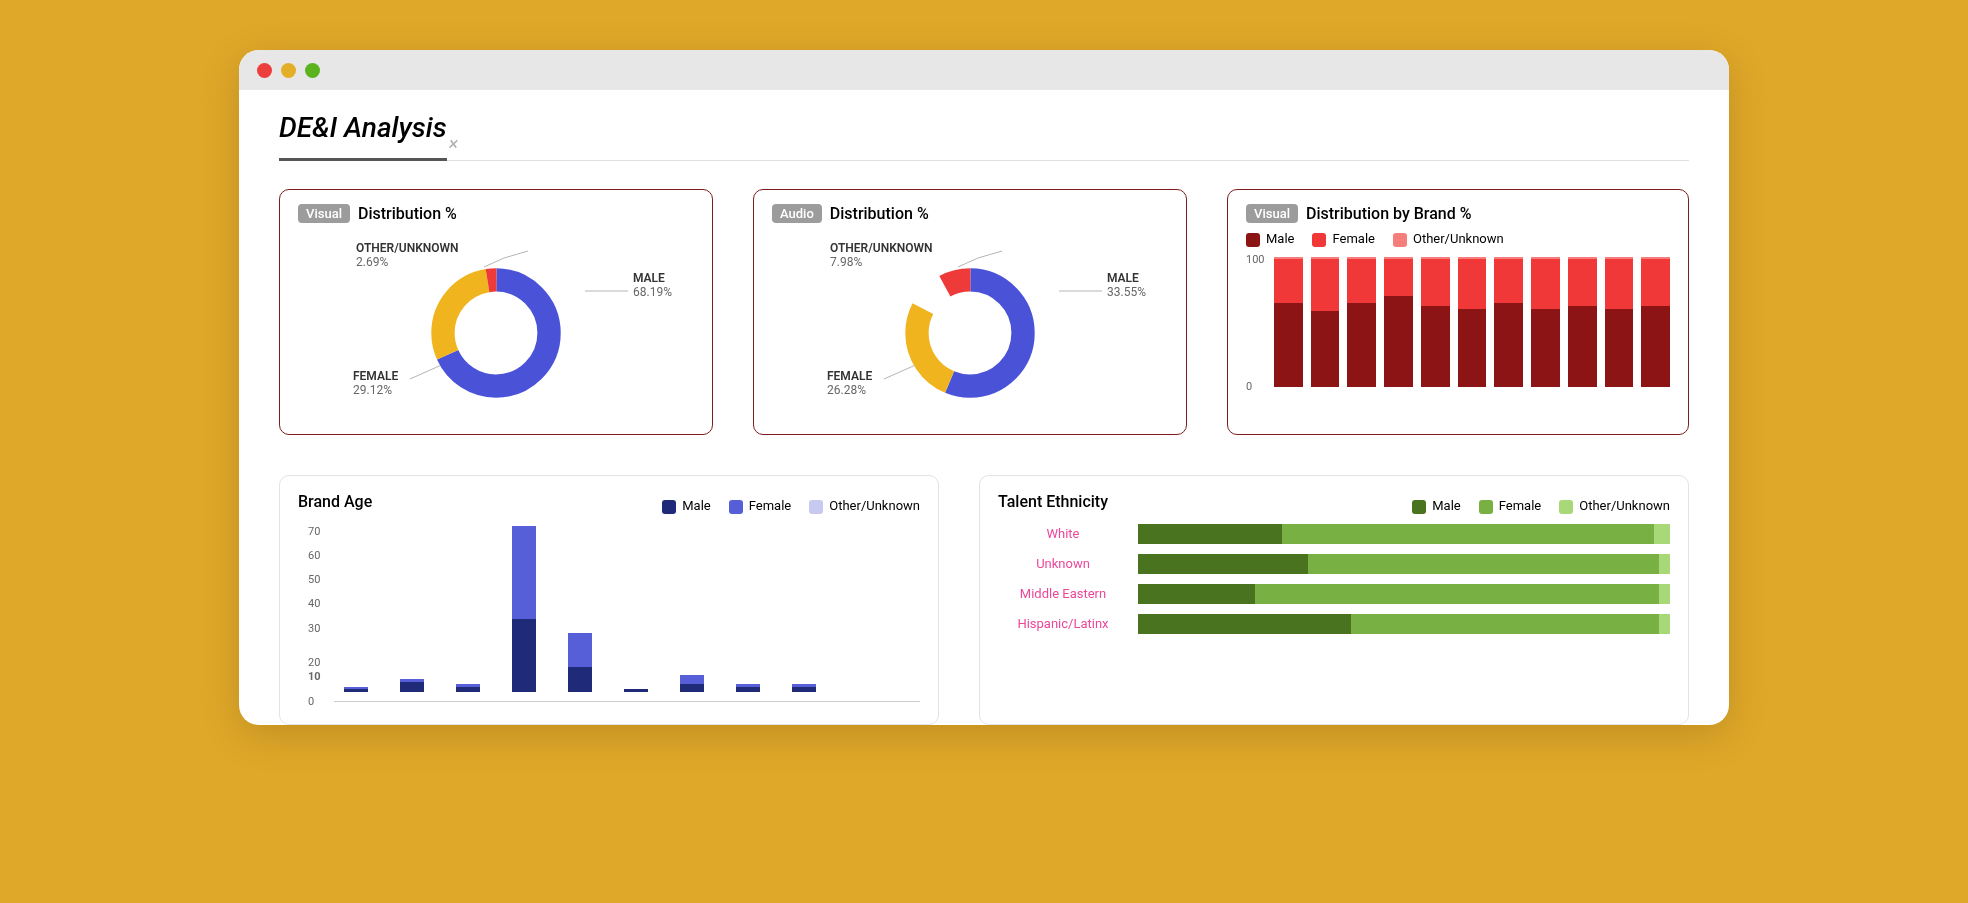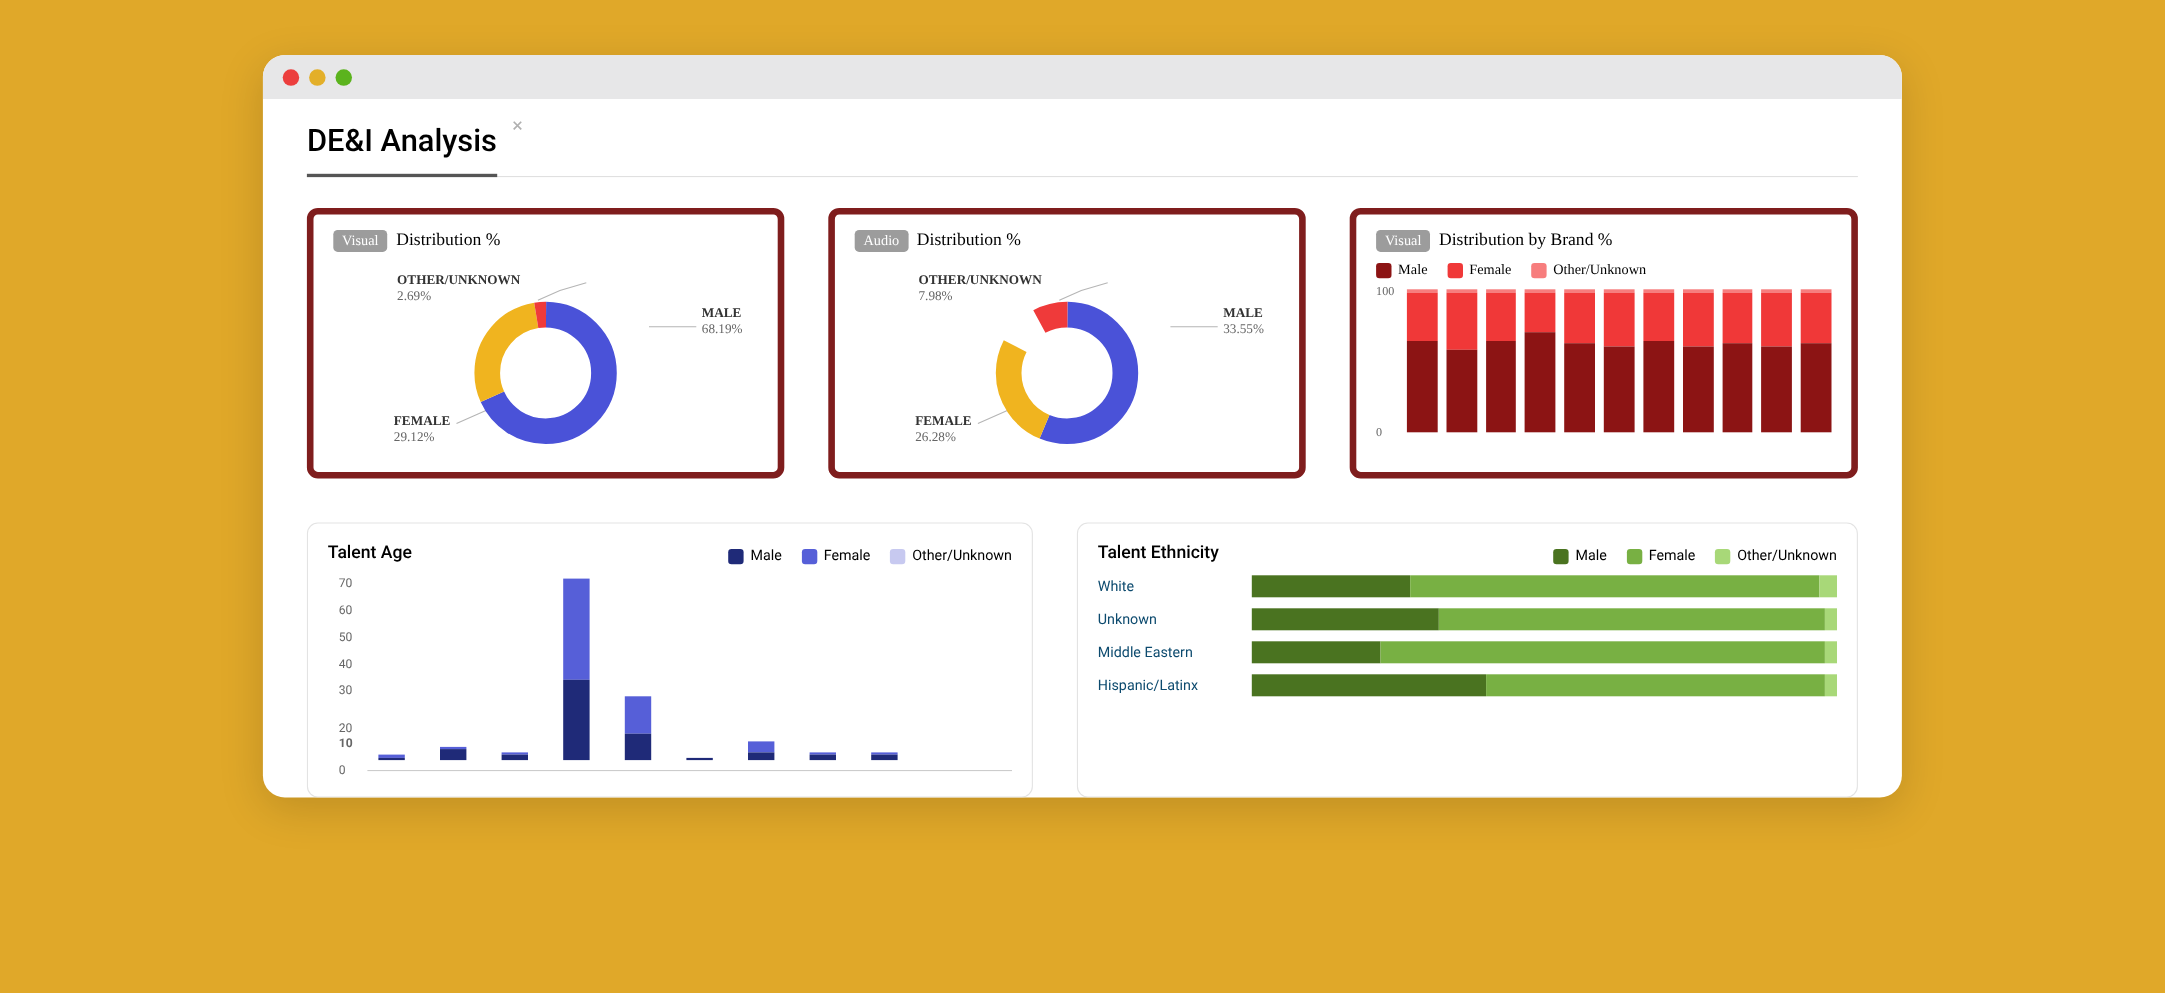--- a/index.html
+++ b/index.html
@@ -4,25 +4,25 @@
 <style>
 * { box-sizing: border-box; margin: 0; padding: 0; }
 body { font-family: -apple-system, BlinkMacSystemFont, "Segoe UI", Roboto, Helvetica, Arial, sans-serif; background: #e0a829; display: flex; justify-content: center; align-items: flex-start; min-height: 903px; overflow: hidden; }
 .frame { width: 1490px; background: #ffffff; border-radius: 20px; margin-top: 50px; box-shadow: 0 10px 40px rgba(0,0,0,0.15); overflow: hidden; }
 .titlebar { height: 40px; background: #e7e7e8; display: flex; align-items: center; padding-left: 18px; gap: 9px; }
 .dot { width: 15px; height: 15px; border-radius: 50%; }
 .dot.red { background: #ec3e3d; }
 .dot.yellow { background: #e3af29; }
 .dot.green { background: #5bb31d; }
 .content { padding: 20px 40px 0 40px; }
-.tabhdr { display: flex; align-items: flex-start; gap: 14px; border-bottom: 1px solid #e0e0e0; }
+.tabhdr { display: flex; align-items: flex-end; gap: 2px; border-bottom: 1px solid #e0e0e0; font-style: italic; }
 .tabhdr h1 { font-size: 28px; font-weight: 500; padding-bottom: 14px; border-bottom: 3px solid #555; position: relative; top: 1px; }
 .tabhdr .close { color: #b0b0b0; font-size: 18px; position: relative; top: -6px; cursor: pointer; }
 .row1 { display: flex; gap: 40px; margin-top: 28px; }
-.card { border: 6px solid #7f1d1d; border-radius: 10px; padding: 14px 18px; position: relative; font-family: Liberation Serif, serif; }
+.card { border: 1px solid #7f1d1d; border-radius: 10px; padding: 14px 18px; position: relative; }
 .c1, .c2 { width: 434px; height: 246px; }
 .c3 { flex: 1; height: 246px; }
 .cardtitle { display: flex; align-items: center; gap: 8px; font-size: 16px; font-weight: 500; }
 .pill { background: #9c9c9c; color: #fff; font-size: 13px; padding: 2px 8px; border-radius: 4px; font-weight: 500; }
 .donut-wrap { position: relative; width: 100%; height: 200px; }
 .donut { position: absolute; left: 50%; top: 55%; transform: translate(-50%,-50%); }
 .lbl { position: absolute; font-size: 13px; color: #444; }
 .lbl .nm { font-weight: 600; font-size: 12px; color: #333; }
 .lbl .pc { color: #666; font-size: 12px; }
 .lead { position: absolute; stroke: #b5b5b5; stroke-width: 1; fill: none; }
@@ -39,21 +39,21 @@
 .row2 { display: flex; gap: 40px; margin-top: 40px; }
 .c4 { width: 660px; border: 1px solid #e3e3e3; border-radius: 10px; padding: 14px 18px; height: 250px; overflow: hidden; }
 .c5 { flex: 1; border: 1px solid #e3e3e3; border-radius: 10px; padding: 14px 18px; height: 250px; overflow: hidden; }
 .hdrflex { display: flex; justify-content: space-between; align-items: center; }
 .age-chart { position: relative; height: 190px; margin-top: 8px; padding-left: 36px; }
 .age-y { position: absolute; left: 10px; font-size: 11px; color: #666; }
 .age-axis { position: absolute; left: 36px; right: 0; bottom: 10px; border-top: 1px solid #ccc; }
 .age-bars { display: flex; gap: 32px; height: 170px; align-items: flex-end; padding-left: 10px; }
 .abar { width: 24px; display: flex; flex-direction: column-reverse; }
 .ethrow { display: flex; align-items: center; gap: 10px; margin-top: 10px; font-size: 13px; }
-.ethlbl { width: 130px; text-align: left; color: #0c4a6e; }
+.ethlbl { width: 130px; text-align: center; color: #ec4899; }
 .ethbar { flex: 1; height: 20px; display: flex; }
 .ethbar > div { height: 100%; }
 </style>
 </head>
 <body>
 
 <div class="frame">
   <div class="titlebar">
     <div class="dot red"></div>
     <div class="dot yellow"></div>
@@ -202,21 +202,21 @@
         </div>
       </div>
 
     </div>
 
     <div class="row2">
 
       <div class="c4">
         <div class="hdrflex">
           <div class="cardtitle">
-              <span>Talent Age</span>
+              <span>Brand Age</span>
             </div>
           <div class="legend">
             <span><span class="sw" style="background:#1f2a78"></span><span>Male</span></span>
             <span><span class="sw" style="background:#565fd8"></span><span>Female</span></span>
             <span><span class="sw" style="background:#c7c9f0"></span><span>Other/Unknown</span></span>
           </div>
         </div>
         <div class="age-chart">
           <div id="ageylabels">
               <span class="age-y" style="bottom: 4px;">0</span>

